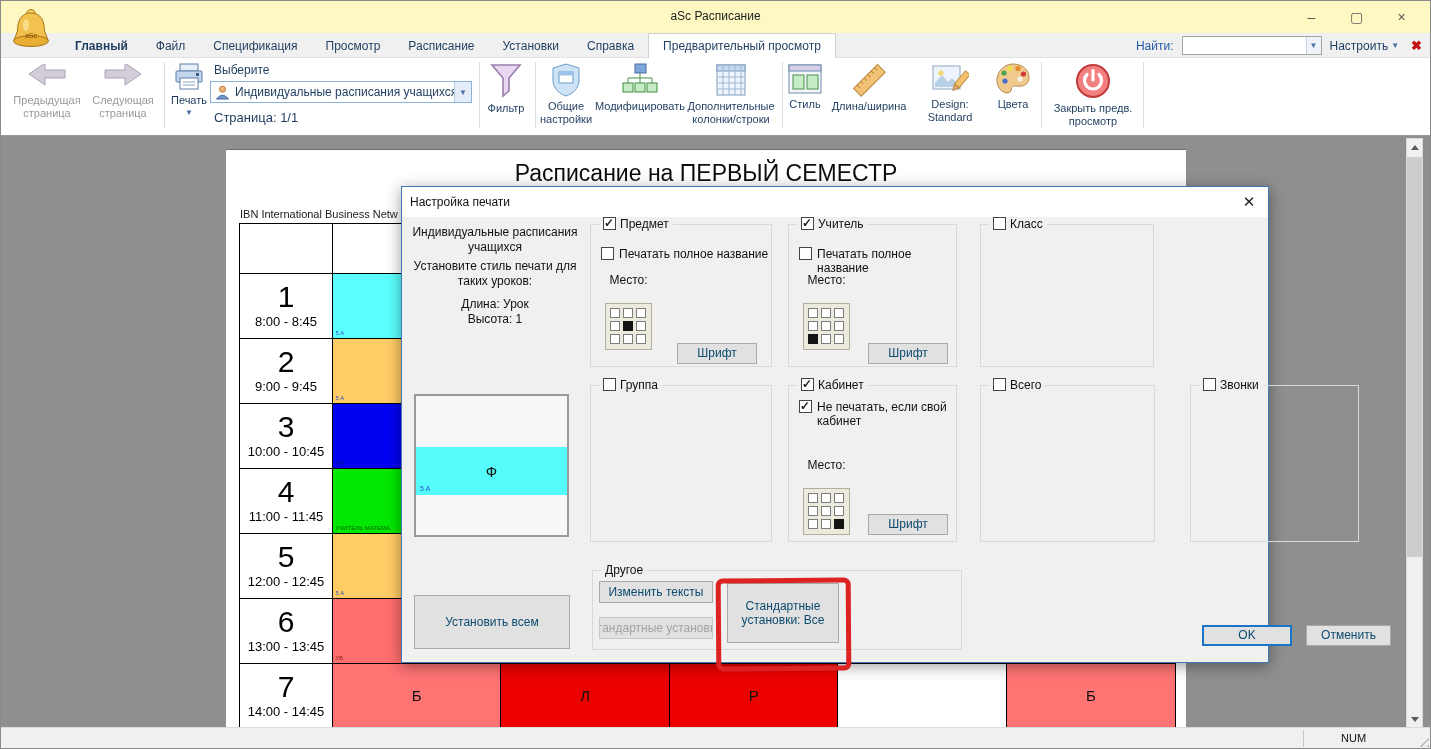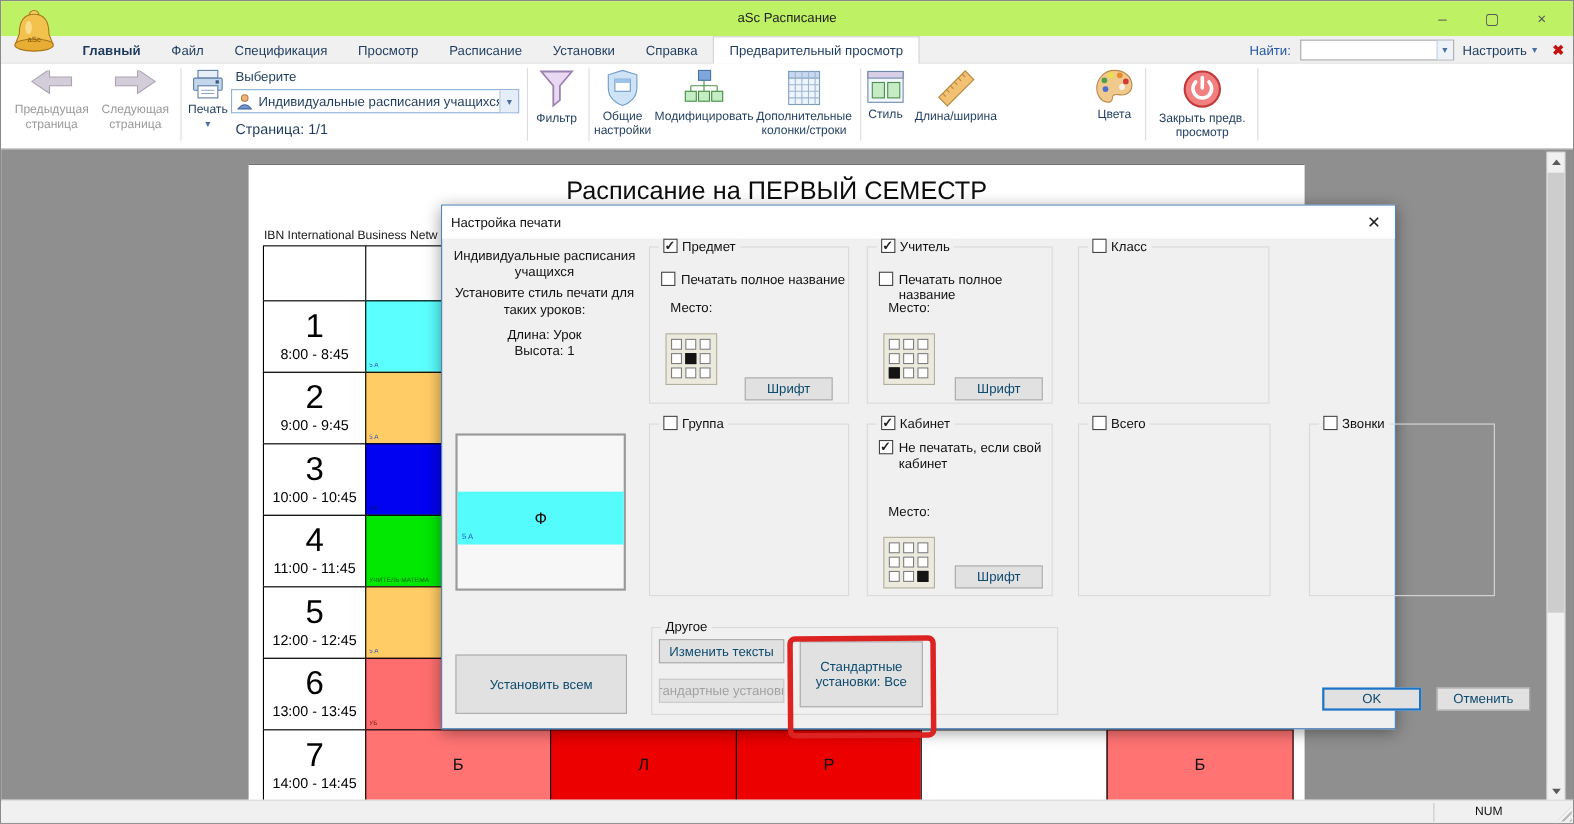--- a/index.html
+++ b/index.html
@@ -1,21 +1,21 @@
 <!DOCTYPE html>
 <html><head>
 <meta charset="utf-8">
 <style>
   * { box-sizing: border-box; margin: 0; padding: 0; }
   html,body { width:1431px; height:749px; overflow:hidden; }
   body { font-family:"Liberation Sans", sans-serif; background:#8f8f8f; }
   .window { position:relative; width:1431px; height:749px; background:#fff; border:1px solid #8a8a8a; overflow:hidden; }
 
   
-  .titlebar { position:absolute; left:0; top:0; width:100%; height:32px; background:#bef264; }
+  .titlebar { position:absolute; left:0; top:0; width:100%; height:32px; background:#fef9c3; }
   .app-title { position:absolute; left:0; right:0; top:8px; text-align:center; font-size:12px; color:#222; }
   .win-controls { position:absolute; right:6px; top:0; height:32px; display:flex; }
   .win-btn { width:45px; height:32px; display:flex; align-items:center; justify-content:center; color:#5a5a5a; font-size:14px; }
   .app-icon { position:absolute; left:10px; top:4px; width:40px; height:50px; z-index:6; }
 
   
   .tabbar { position:absolute; left:0; top:32px; width:100%; height:25px; background:#f0f0f0; border-bottom:1px solid #e2e2e2; }
   .menu-items { position:absolute; left:60px; top:0; height:25px; display:flex; align-items:center; }
   .menu-item { font-size:12px; color:#1e3c5f; padding:0 14px; height:25px; display:flex; align-items:center; white-space:nowrap; }
   .menu-item.first { font-weight:bold; }
@@ -257,20 +257,34 @@
         <svg width="38" height="36" viewBox="0 0 38 36">
           <g transform="rotate(-45 19 18)">
             <rect x="2" y="13" width="34" height="11" fill="#f2c173" stroke="#b98a3e"></rect>
             <path d="M7 13 v4 M12 13 v4 M17 13 v4 M22 13 v4 M27 13 v4 M32 13 v4" stroke="#b98a3e"></path>
           </g>
         </svg>
       </span>
       <span class="lbl">Длина/ширина</span>
     </div>
 
+    <div class="rbtn" style="left:912px; top:4px; width:74px;">
+      <span class="icon-box">
+        <svg width="38" height="34" viewBox="0 0 38 34">
+          <rect x="2" y="4" width="27" height="23" fill="#eef4fb" stroke="#8fa8c4"></rect>
+          <path d="M4 21 l7 -8 6 7 4 -4 6 6 v3 h-23 z" fill="#b8cfe8"></path>
+          <circle cx="10" cy="11" r="2.6" fill="#f5d76e"></circle>
+          <g transform="rotate(40 29 20)">
+            <rect x="26" y="8" width="6" height="17" fill="#f5c26b" stroke="#b98a3e"></rect>
+            <path d="M26 25 l3 6 3 -6 z" fill="#e8a47a" stroke="#b98a3e"></path>
+          </g>
+        </svg>
+      </span>
+      <span class="lbl">Design: Standard</span>
+    </div>
 
     <div class="rbtn" style="left:990px; top:4px; width:44px;">
       <span class="icon-box">
         <svg width="36" height="34" viewBox="0 0 36 34">
           <path d="M18 2 c9.5 0 16 6 16 13.5 c0 8 -7.5 9.5 -12.5 8.5 c-3.2 -0.6 -5.2 0.6 -5.2 3.2 c0 2.6 -2.2 4.3 -5.4 3.6 c-5.2 -1.1 -8.9 -6.3 -8.9 -12.3 c0 -9.5 7.5 -16.5 16 -16.5 z" fill="#f0c98c" stroke="#b9884a"></path>
           <circle cx="9" cy="11" r="2.6" fill="#4aa34a"></circle>
           <circle cx="15" cy="6.5" r="2.6" fill="#e8e24a"></circle>
           <circle cx="23" cy="6.5" r="2.6" fill="#e88a2a"></circle>
           <circle cx="28.5" cy="12" r="2.6" fill="#d23a3a"></circle>
           <circle cx="10" cy="19" r="2.6" fill="#4a6fd2"></circle>

